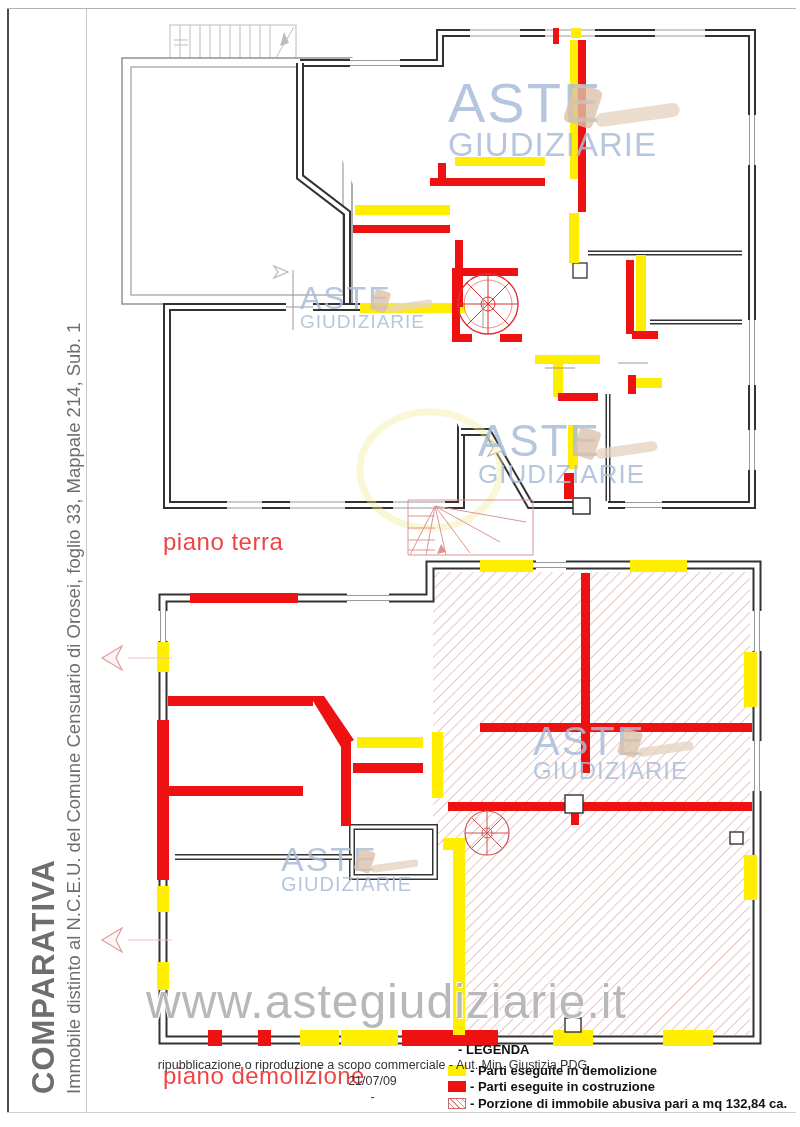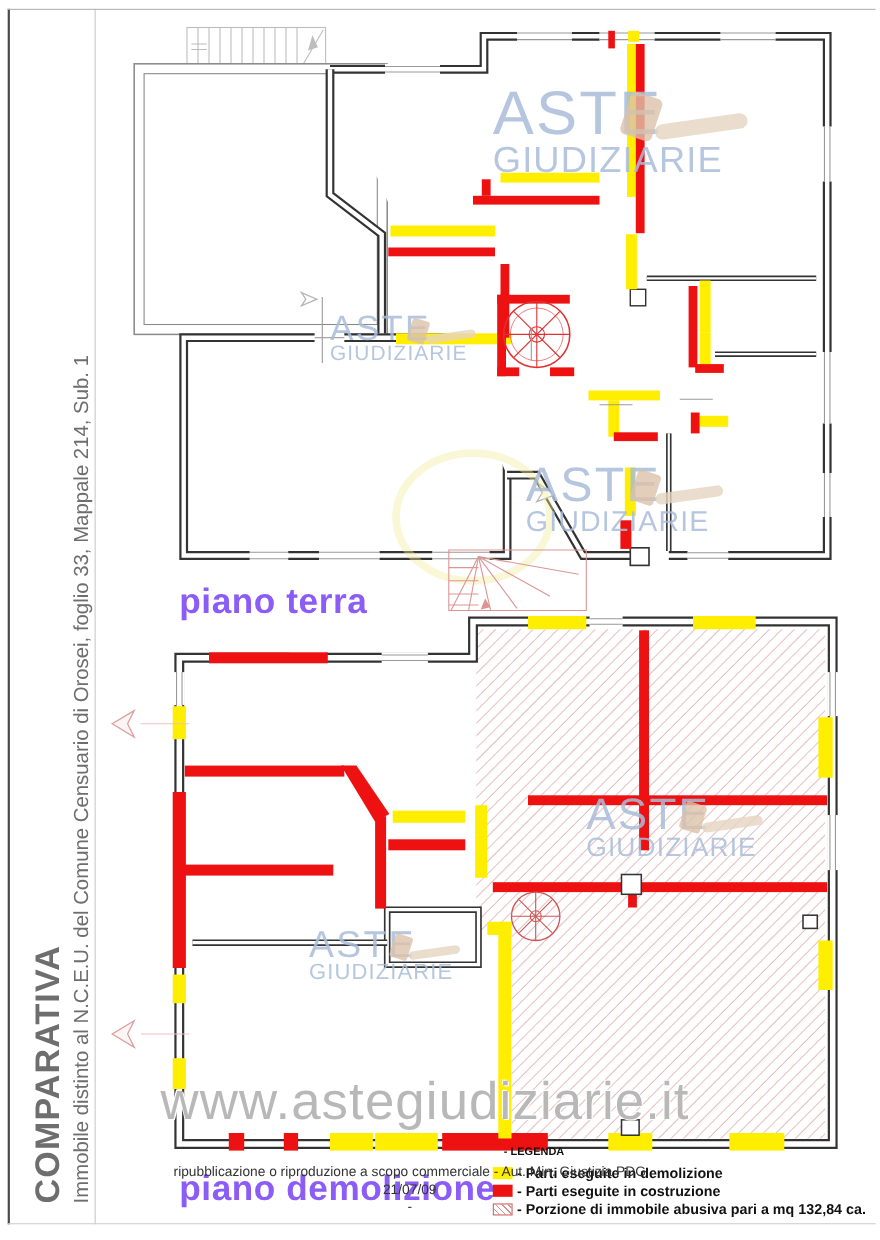--- a/index.html
+++ b/index.html
@@ -10,32 +10,32 @@
   .frame-v1{left:7px;top:8px;width:2px;height:1105px;background:#4a4a4a;}
   .frame-v2{left:86px;top:8px;width:1px;height:1105px;background:#c9c9c9;}
   .frame-top{left:7px;top:8px;width:789px;height:1px;background:#b3b3b3;}
   .frame-bottom{left:7px;top:1112px;width:789px;height:1px;background:#cfcfcf;}
   
   .side-rot{left:26px;top:1094px;width:1086px;transform:rotate(-90deg);transform-origin:0 0;
             color:#6e6e6e;}
   .side-title{font-size:31px;font-weight:600;letter-spacing:1px;line-height:36px;}
   .side-sub{font-size:18.5px;font-weight:400;line-height:24px;}
   
-  .plan-label{color:#8b5cf6;font-size:32px;letter-spacing:.5px;z-index:1;white-space:nowrap;font-weight:bold;}
+  .plan-label{color:#ef4444;font-size:24px;letter-spacing:.5px;z-index:1;white-space:nowrap;}
   
   .wm{color:#a9bdd9;opacity:.85;line-height:.95;z-index:3;pointer-events:none;white-space:nowrap;}
   .wm .l1{display:block;letter-spacing:2px;}
   .wm .l2{display:block;letter-spacing:1px;text-align:right;}
   .wm-site{left:146px;top:974px;font-size:48px;font-weight:400;letter-spacing:1px;
            color:rgba(125,125,125,.55);z-index:4;
            text-shadow:0 0 2px #fff,1px 1px 0 #fff,-1px -1px 0 #fff;}
   .gavel{position:absolute;z-index:3;pointer-events:none;}
   
   .legend{left:448px;top:1042px;z-index:5;color:#111;}
-  .legend-title{font-size:10px;font-weight:700;margin:0 0 5px 10px;}
+  .legend-title{font-size:13px;font-weight:700;margin:0 0 5px 10px;}
   .legend-row{display:flex;align-items:center;height:16.5px;}
   .sw{width:18px;height:11px;margin-right:4px;flex:none;border:0;}
   .sw-yellow{background:#ffee00;}
   .sw-red{background:#ee1111;}
   .sw-hatch{background:repeating-linear-gradient(45deg,#fff 0 3px,#d98f8f 3px 4px);
             border:1px solid #cc6666;width:16px;height:9px;}
   .legend-row span{font-size:13px;font-weight:700;white-space:nowrap;}
   
   .disclaimer{left:150px;top:1057px;width:445px;text-align:center;z-index:6;
               color:#333;font-size:12.5px;line-height:16px;}

